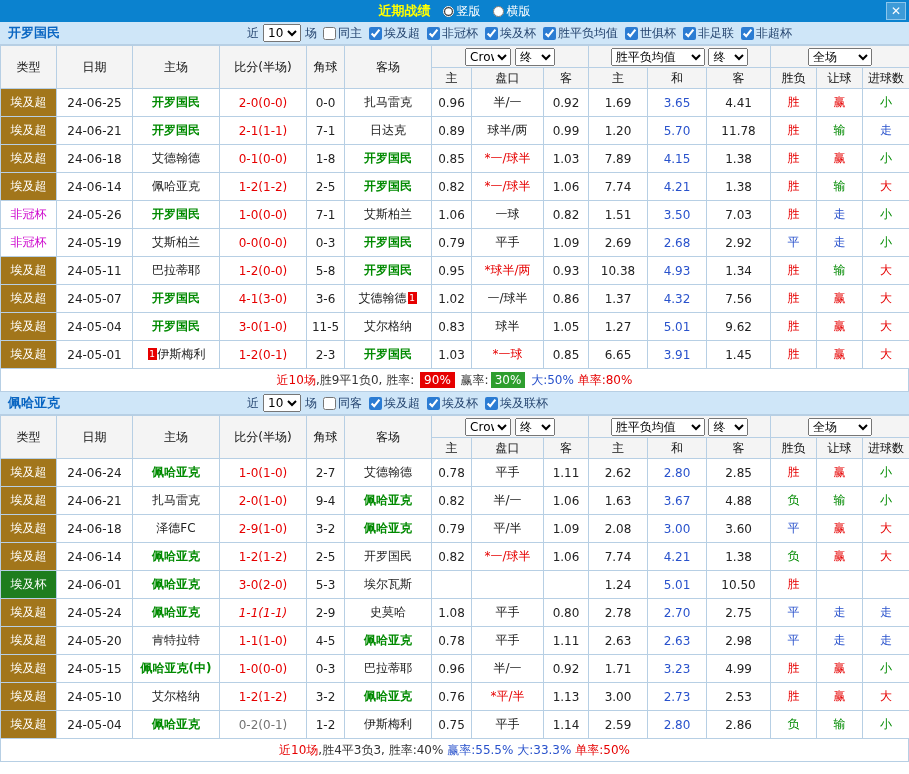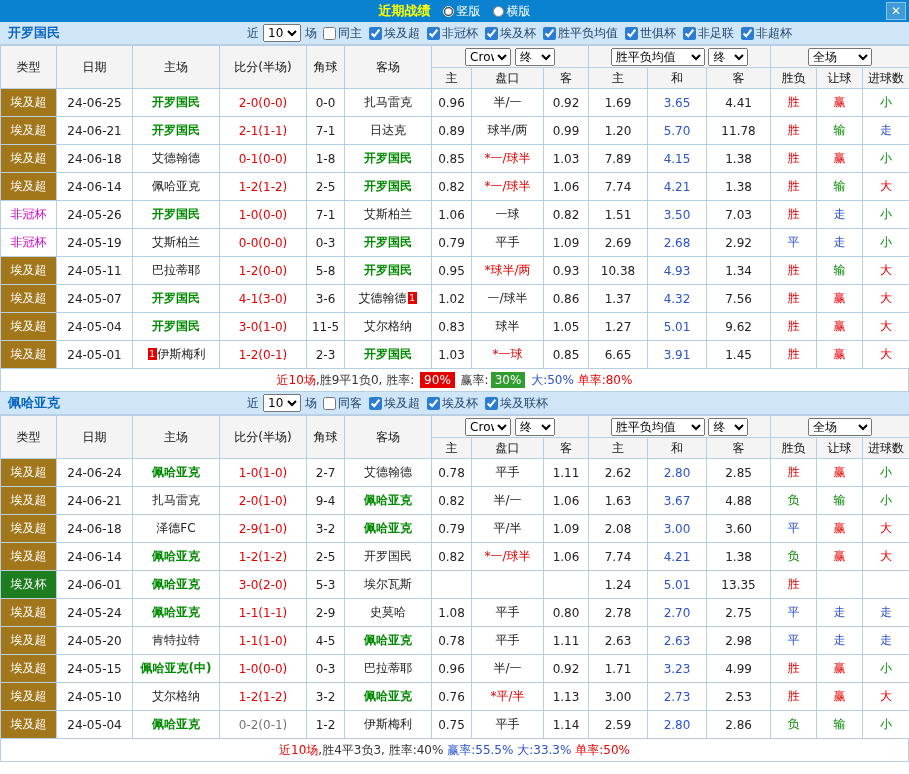--- a/index.html
+++ b/index.html
@@ -482,30 +482,30 @@
           <td>24-06-01</td>
           <td style="color: rgb(0, 138, 0); font-weight: bold;"><span>佩哈亚克</span></td>
           <td style="color: rgb(230, 0, 0);">3-0(2-0)</td>
           <td>5-3</td>
           <td><span>埃尔瓦斯</span></td>
           <td></td>
           <td></td>
           <td></td>
           <td>1.24</td>
           <td style="color: rgb(41, 82, 204);">5.01</td>
-          <td>13.35</td>
+          <td>10.50</td>
           <td style="color: rgb(230, 0, 0);">胜</td>
           <td></td>
           <td></td>
         </tr>
         <tr>
           <td style="background: rgb(162, 118, 27); color: rgb(255, 255, 255);">埃及超</td>
           <td>24-05-24</td>
           <td style="color: rgb(0, 138, 0); font-weight: bold;"><span>佩哈亚克</span></td>
-          <td style="color: rgb(230, 0, 0);">1-1(1-1)</td>
+          <td style="color: rgb(230, 0, 0); font-style: italic;">1-1(1-1)</td>
           <td>2-9</td>
           <td><span>史莫哈</span></td>
           <td>1.08</td>
           <td>平手</td>
           <td>0.80</td>
           <td>2.78</td>
           <td style="color: rgb(41, 82, 204);">2.70</td>
           <td>2.75</td>
           <td style="color: rgb(41, 82, 204);">平</td>
           <td style="color: rgb(41, 82, 204);">走</td>

